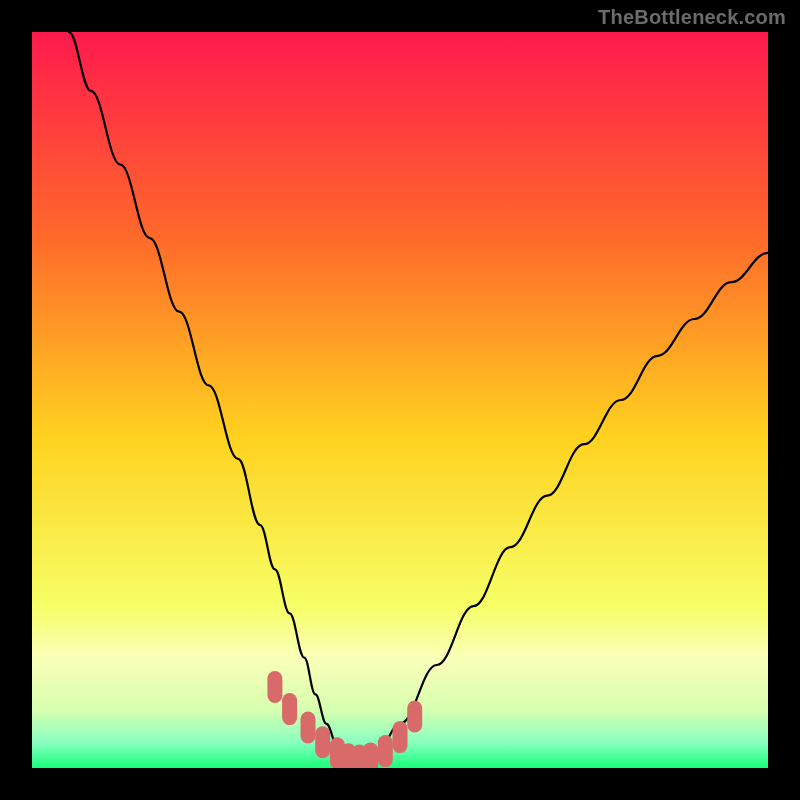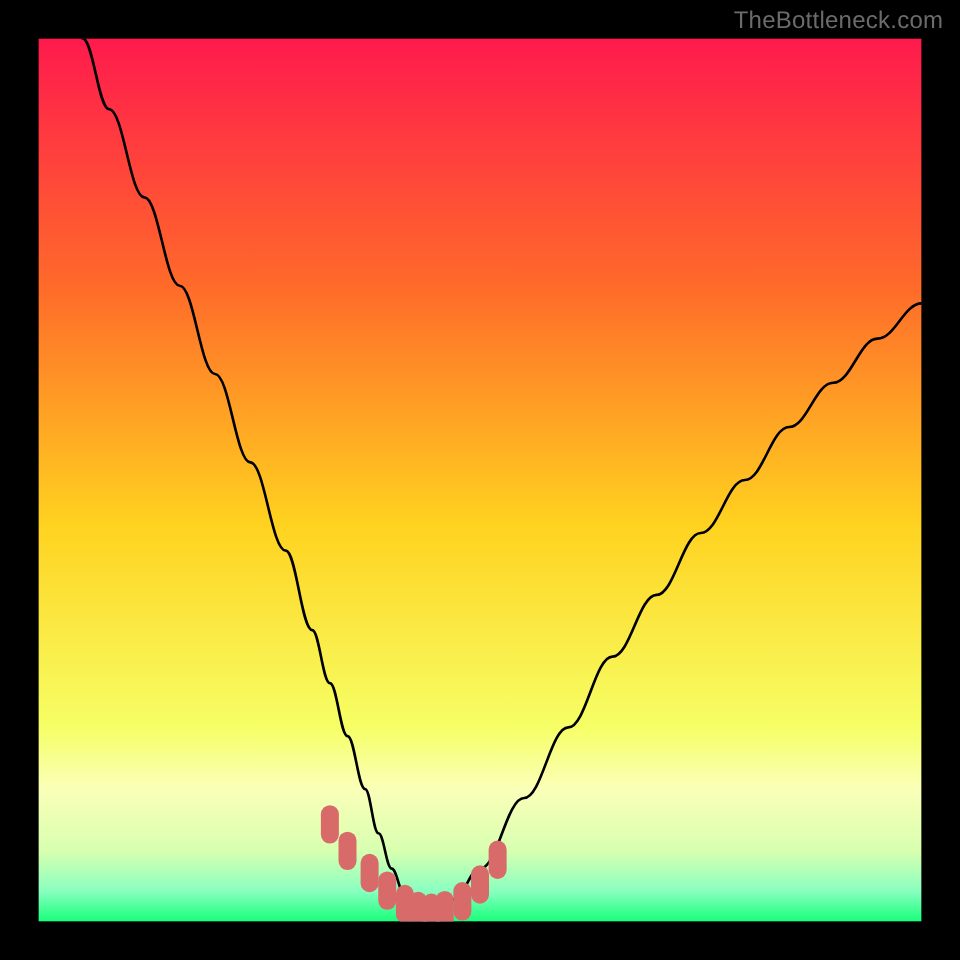--- a/index.html
+++ b/index.html
@@ -26,21 +26,21 @@
     width: 736px;
     height: 736px;
     
   }
   .watermark {
     position: absolute;
     top: 6px;
     right: 14px;
     color: #6b6b6b;
     font-size: 20px;
-    font-weight: 400;
+    font-weight: 700;
     letter-spacing: 0.2px;
     user-select: none;
   }
 </style>
 </head>
 <body>
 
 <div class="frame">
 
   <div class="watermark">TheBottleneck.com</div>

